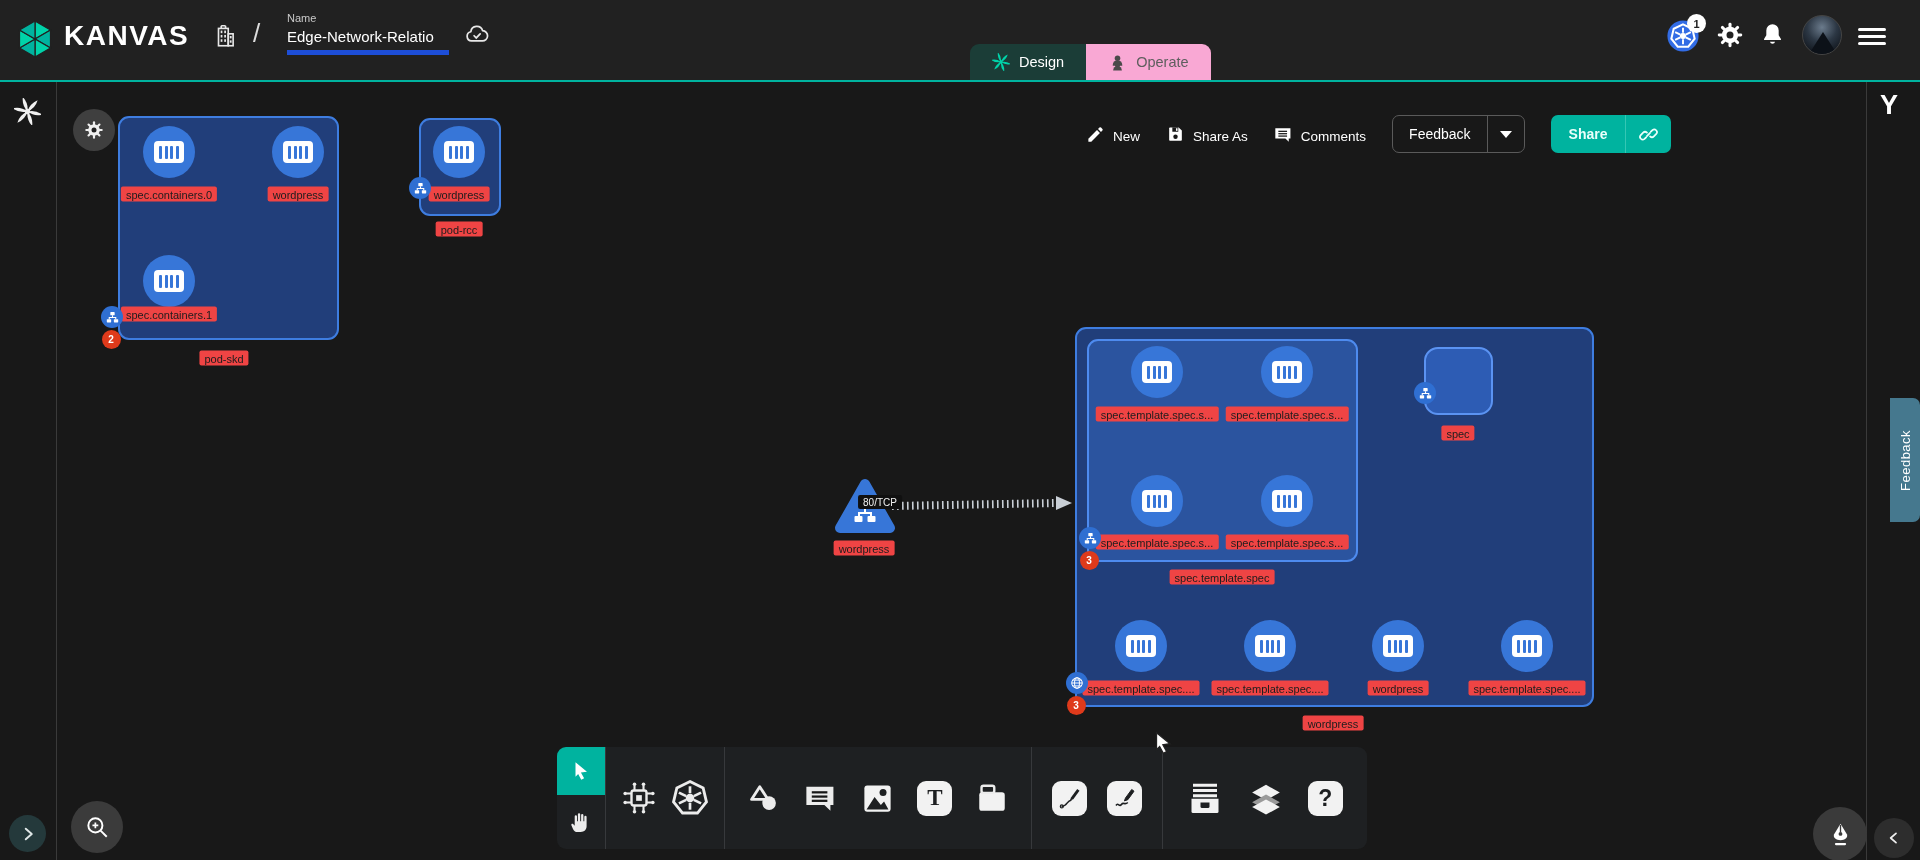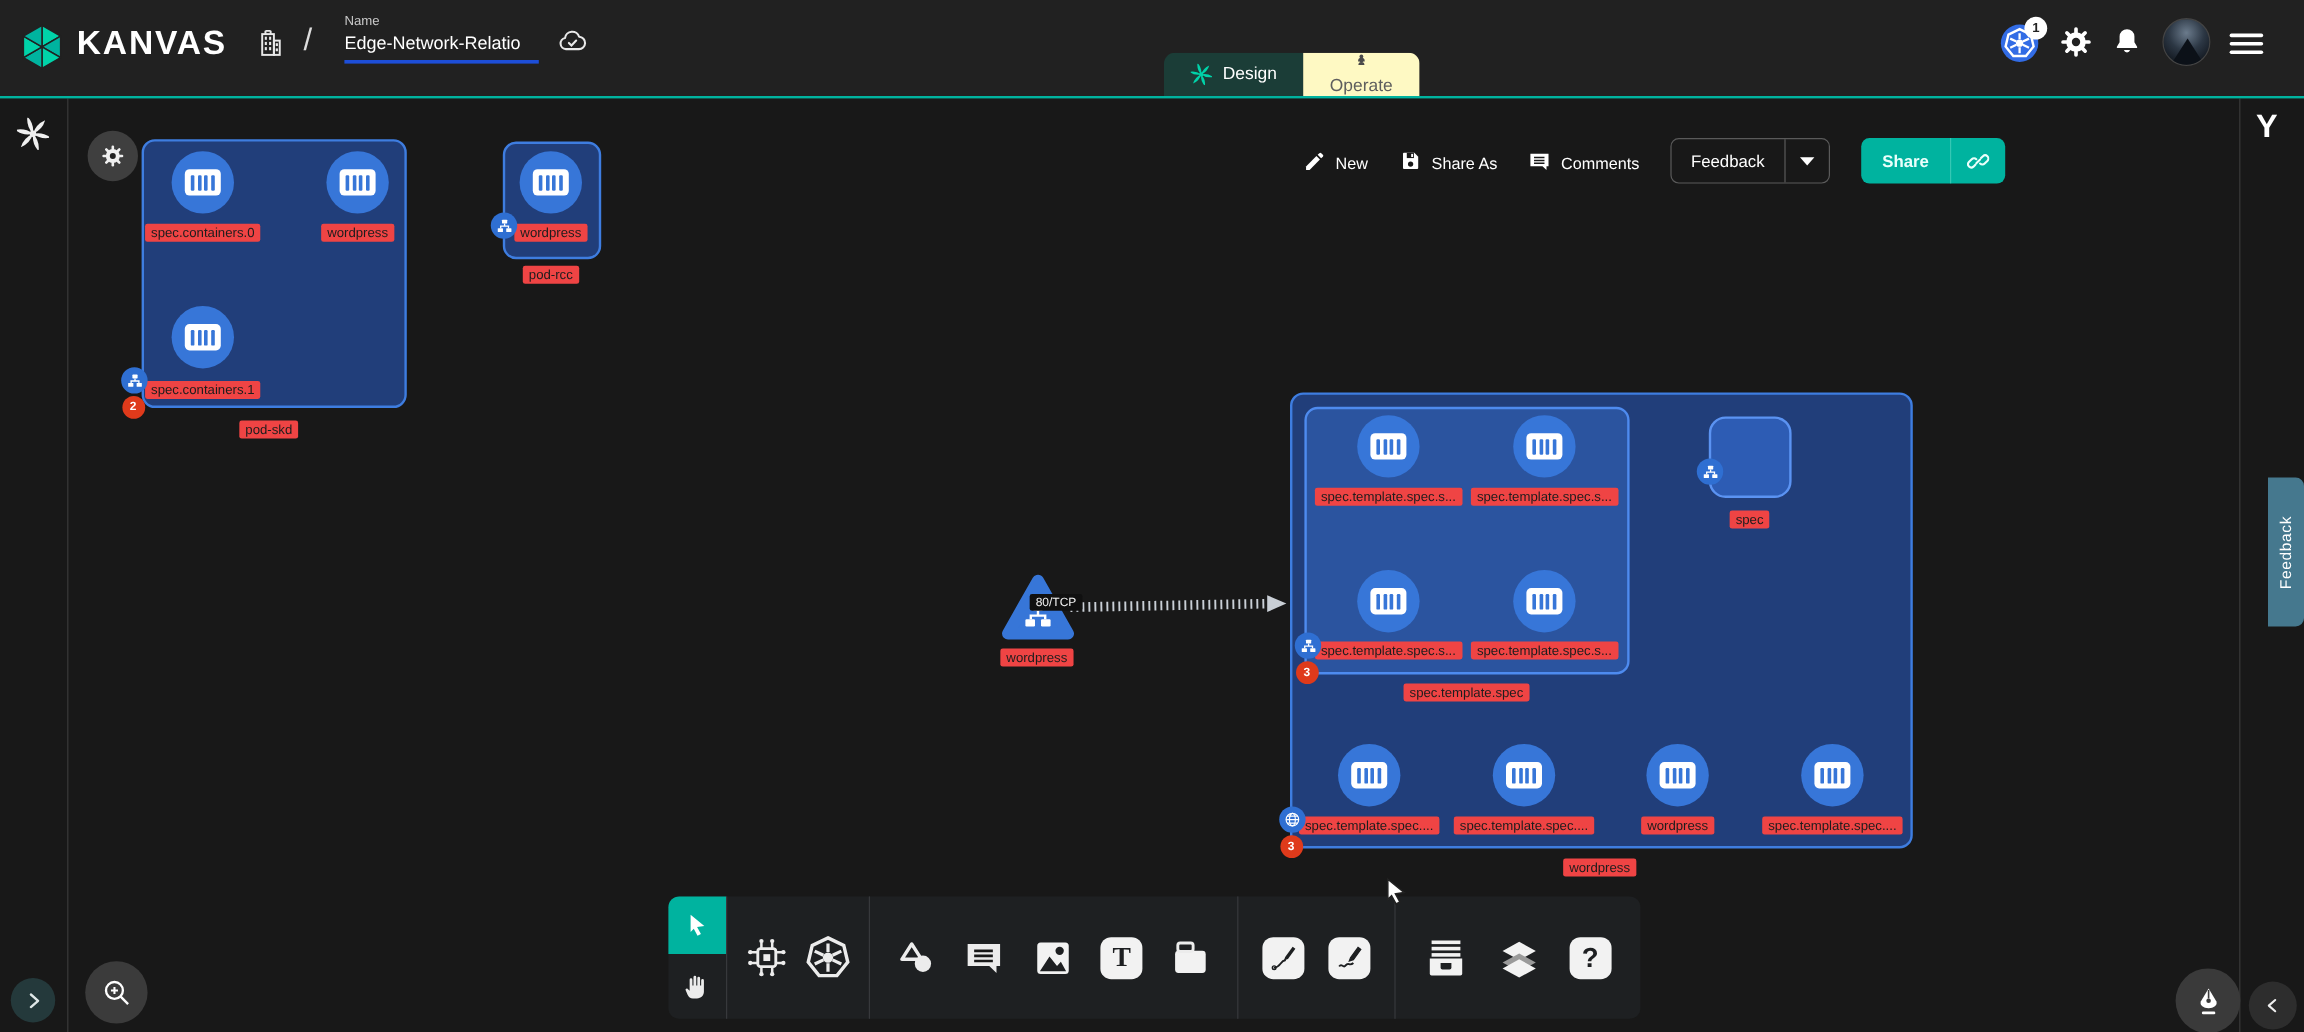--- a/index.html
+++ b/index.html
@@ -10,42 +10,42 @@
 
   
   #header { position:absolute; left:0; top:0; width:1920px; height:82px;
             background:#212121; border-bottom:2px solid #00B39F; z-index:40; }
   .logo { left:16px; top:20px; display:flex; align-items:flex-start; gap:10px; }
   .logo-text { color:#fff; font-size:28px; font-weight:bold; letter-spacing:1.5px; }
   .hdr-icon { color:#e8e8e8; }
   .slash { left:253px; top:18px; color:#ddd; font-size:26px; font-weight:300; }
   .name-field { left:287px; top:12px; width:162px; }
   .name-label { color:#c9c9c9; font-size:11px; display:block; margin-bottom:2px; }
-  .name-input { width:162px; background:transparent; border:none; border-bottom:3px solid #1d4ed8;
+  .name-input { width:162px; background:transparent; border:none; border-bottom:5px solid #1d4ed8;
                 color:#fff; font-size:15px; font-family:"Liberation Sans",sans-serif; padding:2px 0 5px; outline:none; }
   .k8s-ctx { left:1666px; top:16px; width:40px; height:38px; }
   .k8s-hepta { position:absolute; left:0; top:3px; width:34px; height:34px; color:#fff; }
   .k8s-hepta svg { filter:none; }
   .k8s-badge { position:absolute; right:0; top:-2px; width:19px; height:19px; border-radius:50%;
                background:#fff; color:#222; font-size:11px; font-weight:bold;
                display:flex; align-items:center; justify-content:center; }
   .hamburger { left:1858px; top:24px; width:28px; }
   .hamburger i { display:block; height:3px; background:#fff; border-radius:2px; margin:4px 0; }
   .avatar { left:1802px; top:15px; width:40px; height:40px; border-radius:50%;
             background:radial-gradient(circle at 50% 30%, #6b7b8c 0%, #2c3744 45%, #10151c 85%);
             border:1px solid #444; overflow:hidden; }
   .avatar::after { content:""; position:absolute; left:6px; top:16px; width:0; height:0;
                    border-left:14px solid transparent; border-right:14px solid transparent;
                    border-bottom:22px solid #0c1118; }
   
   #tabs { position:absolute; left:970px; bottom:0; height:36px; display:flex;
           border-radius:9px 9px 0 0; overflow:hidden; }
   .tab { display:flex; align-items:center; gap:9px; padding:0 22px; font-size:14.5px; cursor:pointer; }
   .tab.active { background:#1B3D37; color:#fff; }
-  .tab.inactive { background:#fef9c3; color:#5e5e5e;flex-direction:column; }
+  .tab.inactive { background:#f9a8d4; color:#5e5e5e; }
 
   
   #canvas { position:absolute; left:0; top:82px; width:1920px; height:778px; background:#181818; }
   .rail-left { left:0; top:0; width:57px; height:778px; border-right:1px solid #3a3a3a; }
   .rail-right-line { left:1866px; top:0; width:1px; height:778px; background:#3a3a3a; }
   .round-btn { border-radius:50%; display:flex; align-items:center; justify-content:center; cursor:pointer; }
   .feedback { right:0; top:316px; width:30px; height:124px; background:#45788E; border-radius:7px 0 0 7px;
               color:#fff; font-size:13px; display:flex; align-items:center; justify-content:center;
               writing-mode:vertical-rl; transform:rotate(180deg); cursor:pointer; letter-spacing:.5px; }
   .y-glyph { left:1880px; top:8px; color:#fff; font-size:27px; font-weight:bold; }
@@ -471,21 +471,21 @@
     <div class="node" style="left:169px;top:199px">
       <span class="cont-icon">
           <i></i>
           <i></i>
           <i></i>
           <i></i>
         </span>
     </div>
     <div class="chip" style="left:169px;top:112px">spec.containers.0</div>
     <div class="chip" style="left:298px;top:112px">wordpress</div>
-    <div class="chip" style="left:169px;top:243px">spec.containers.1</div>
+    <div class="chip" style="left:169px;top:232px">spec.containers.1</div>
     <div class="badge blue" style="left:112px;top:235px">
       <svg width="13" height="13" viewBox="0 0 24 24" fill="#fff">
           <use href="#i-sitemap"></use>
         </svg>
     </div>
     <div class="badge red" style="left:111px;top:257px">2</div>
     <div class="chip" style="left:224px;top:276px">pod-skd</div>
 
     <div class="group" style="left:419px;top:36px;width:82px;height:98px"></div>
     <div class="node" style="left:459px;top:70px">

